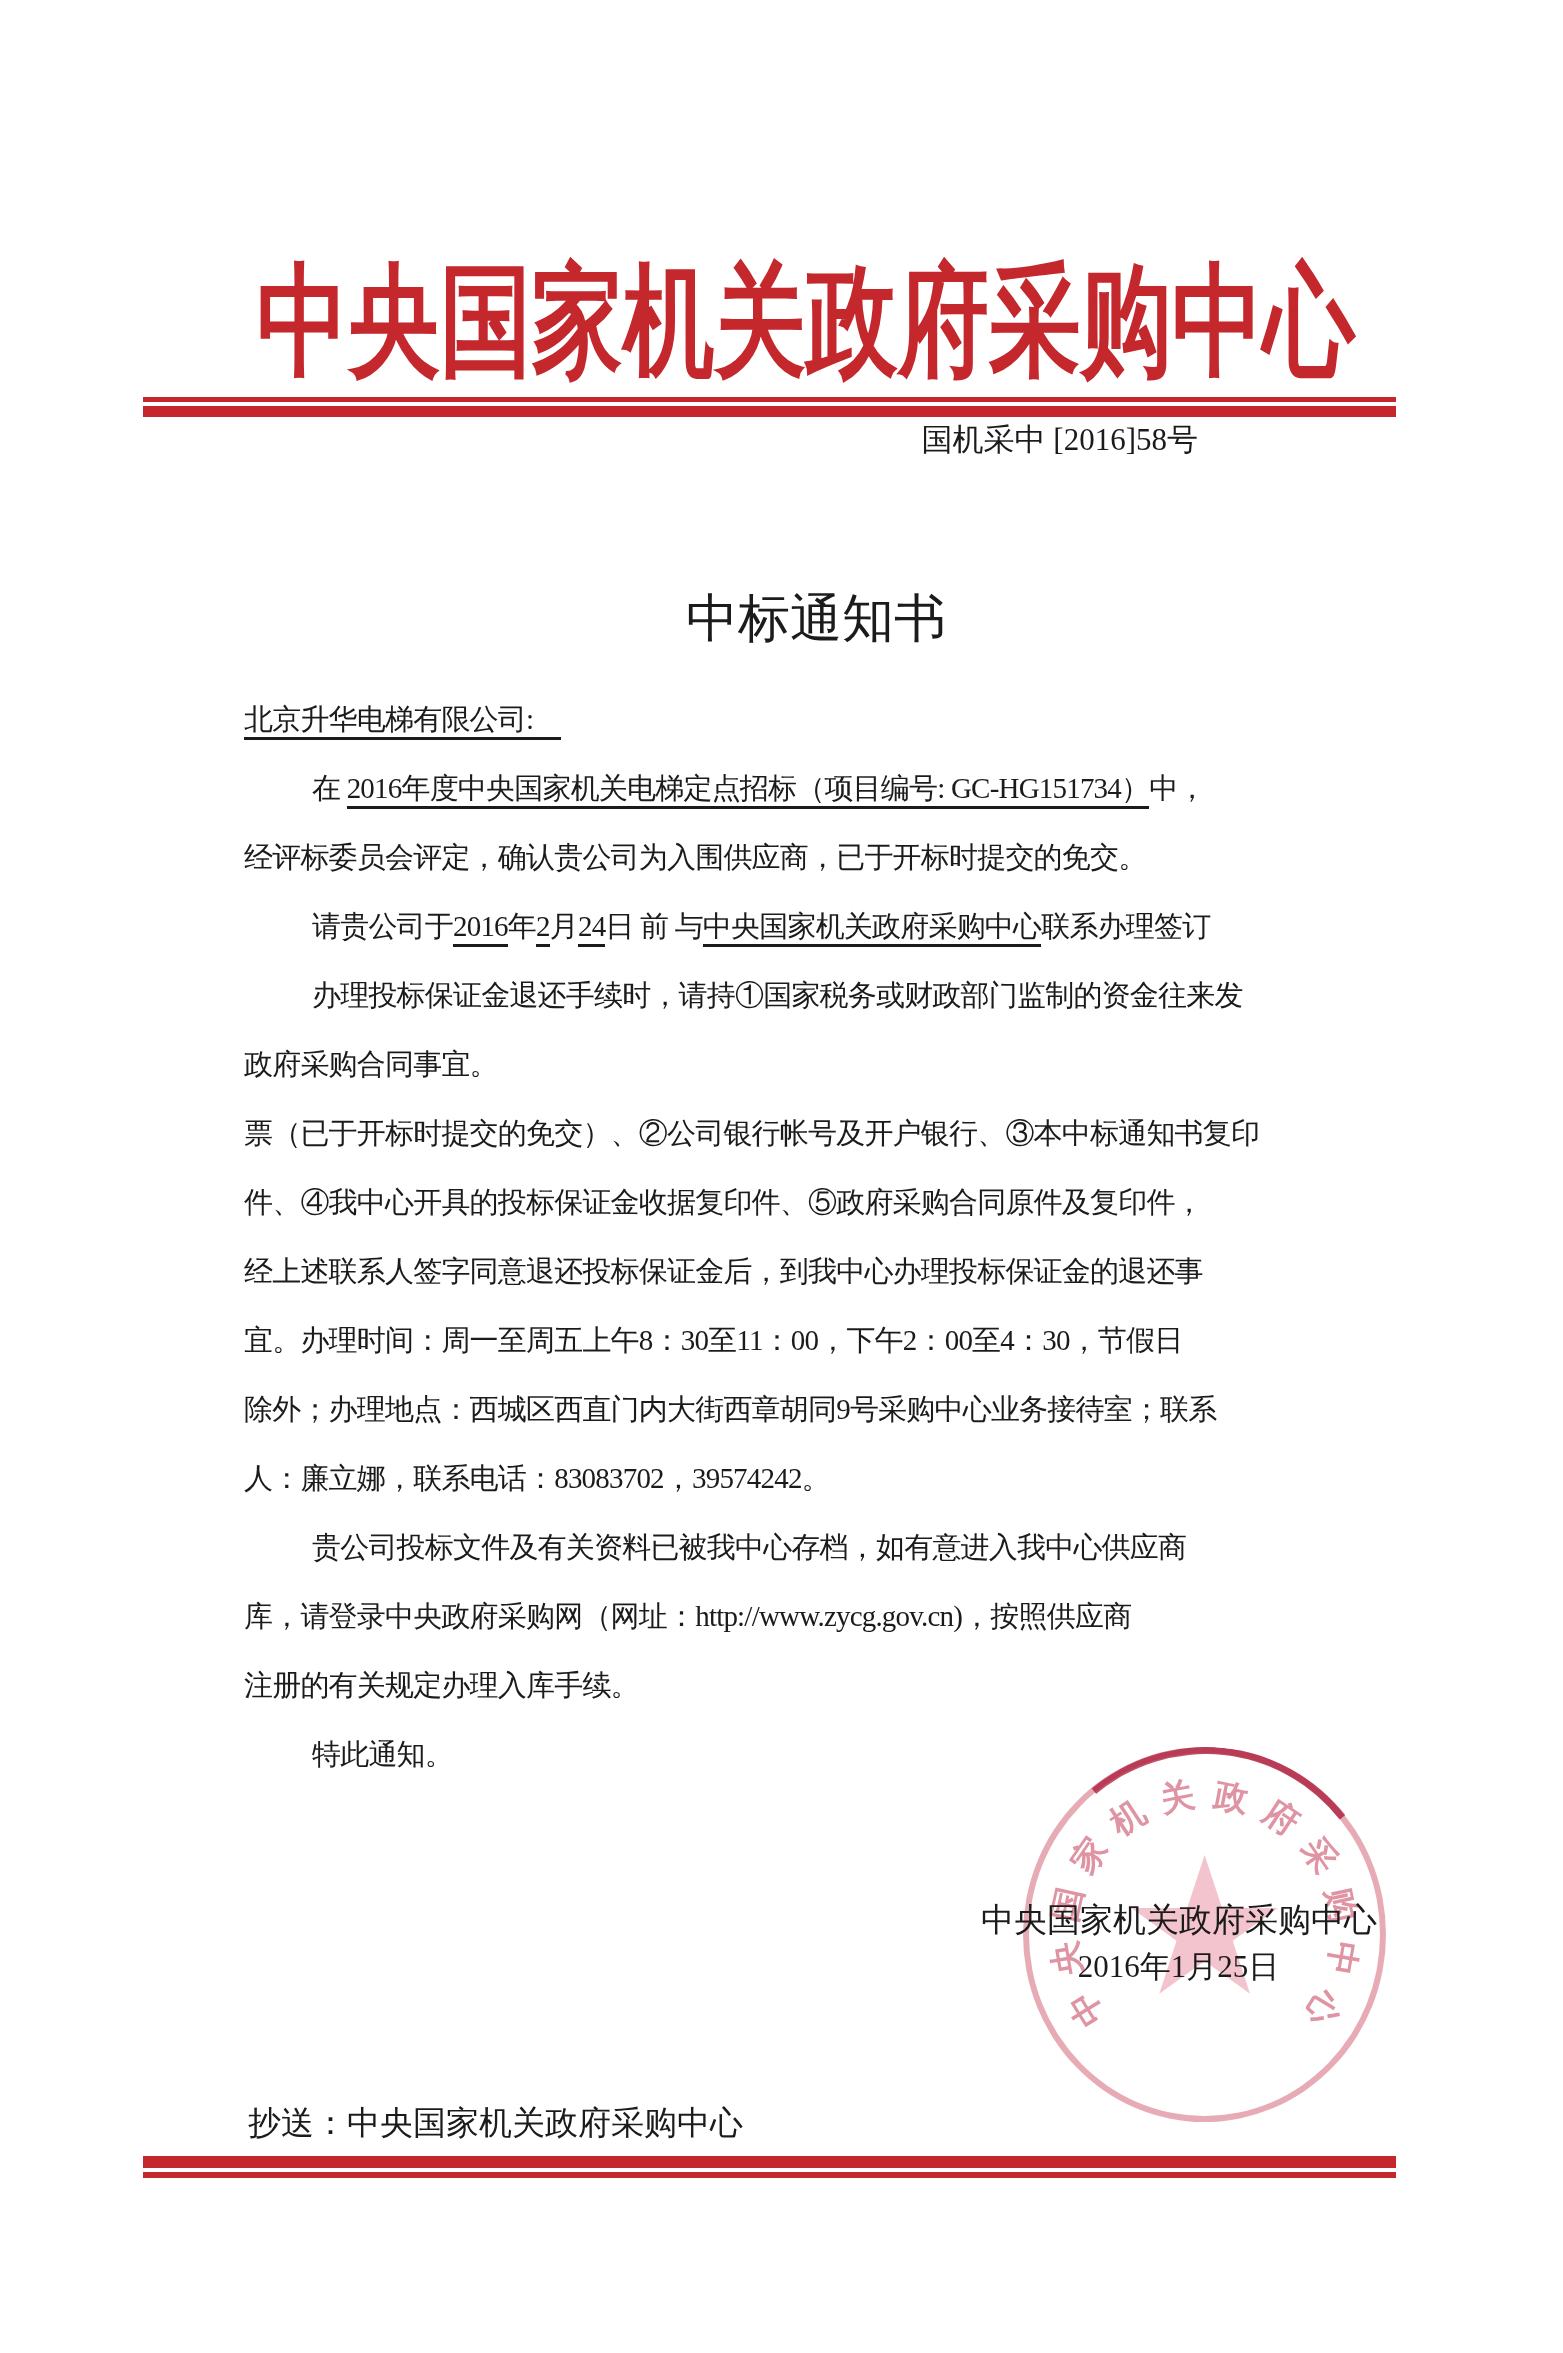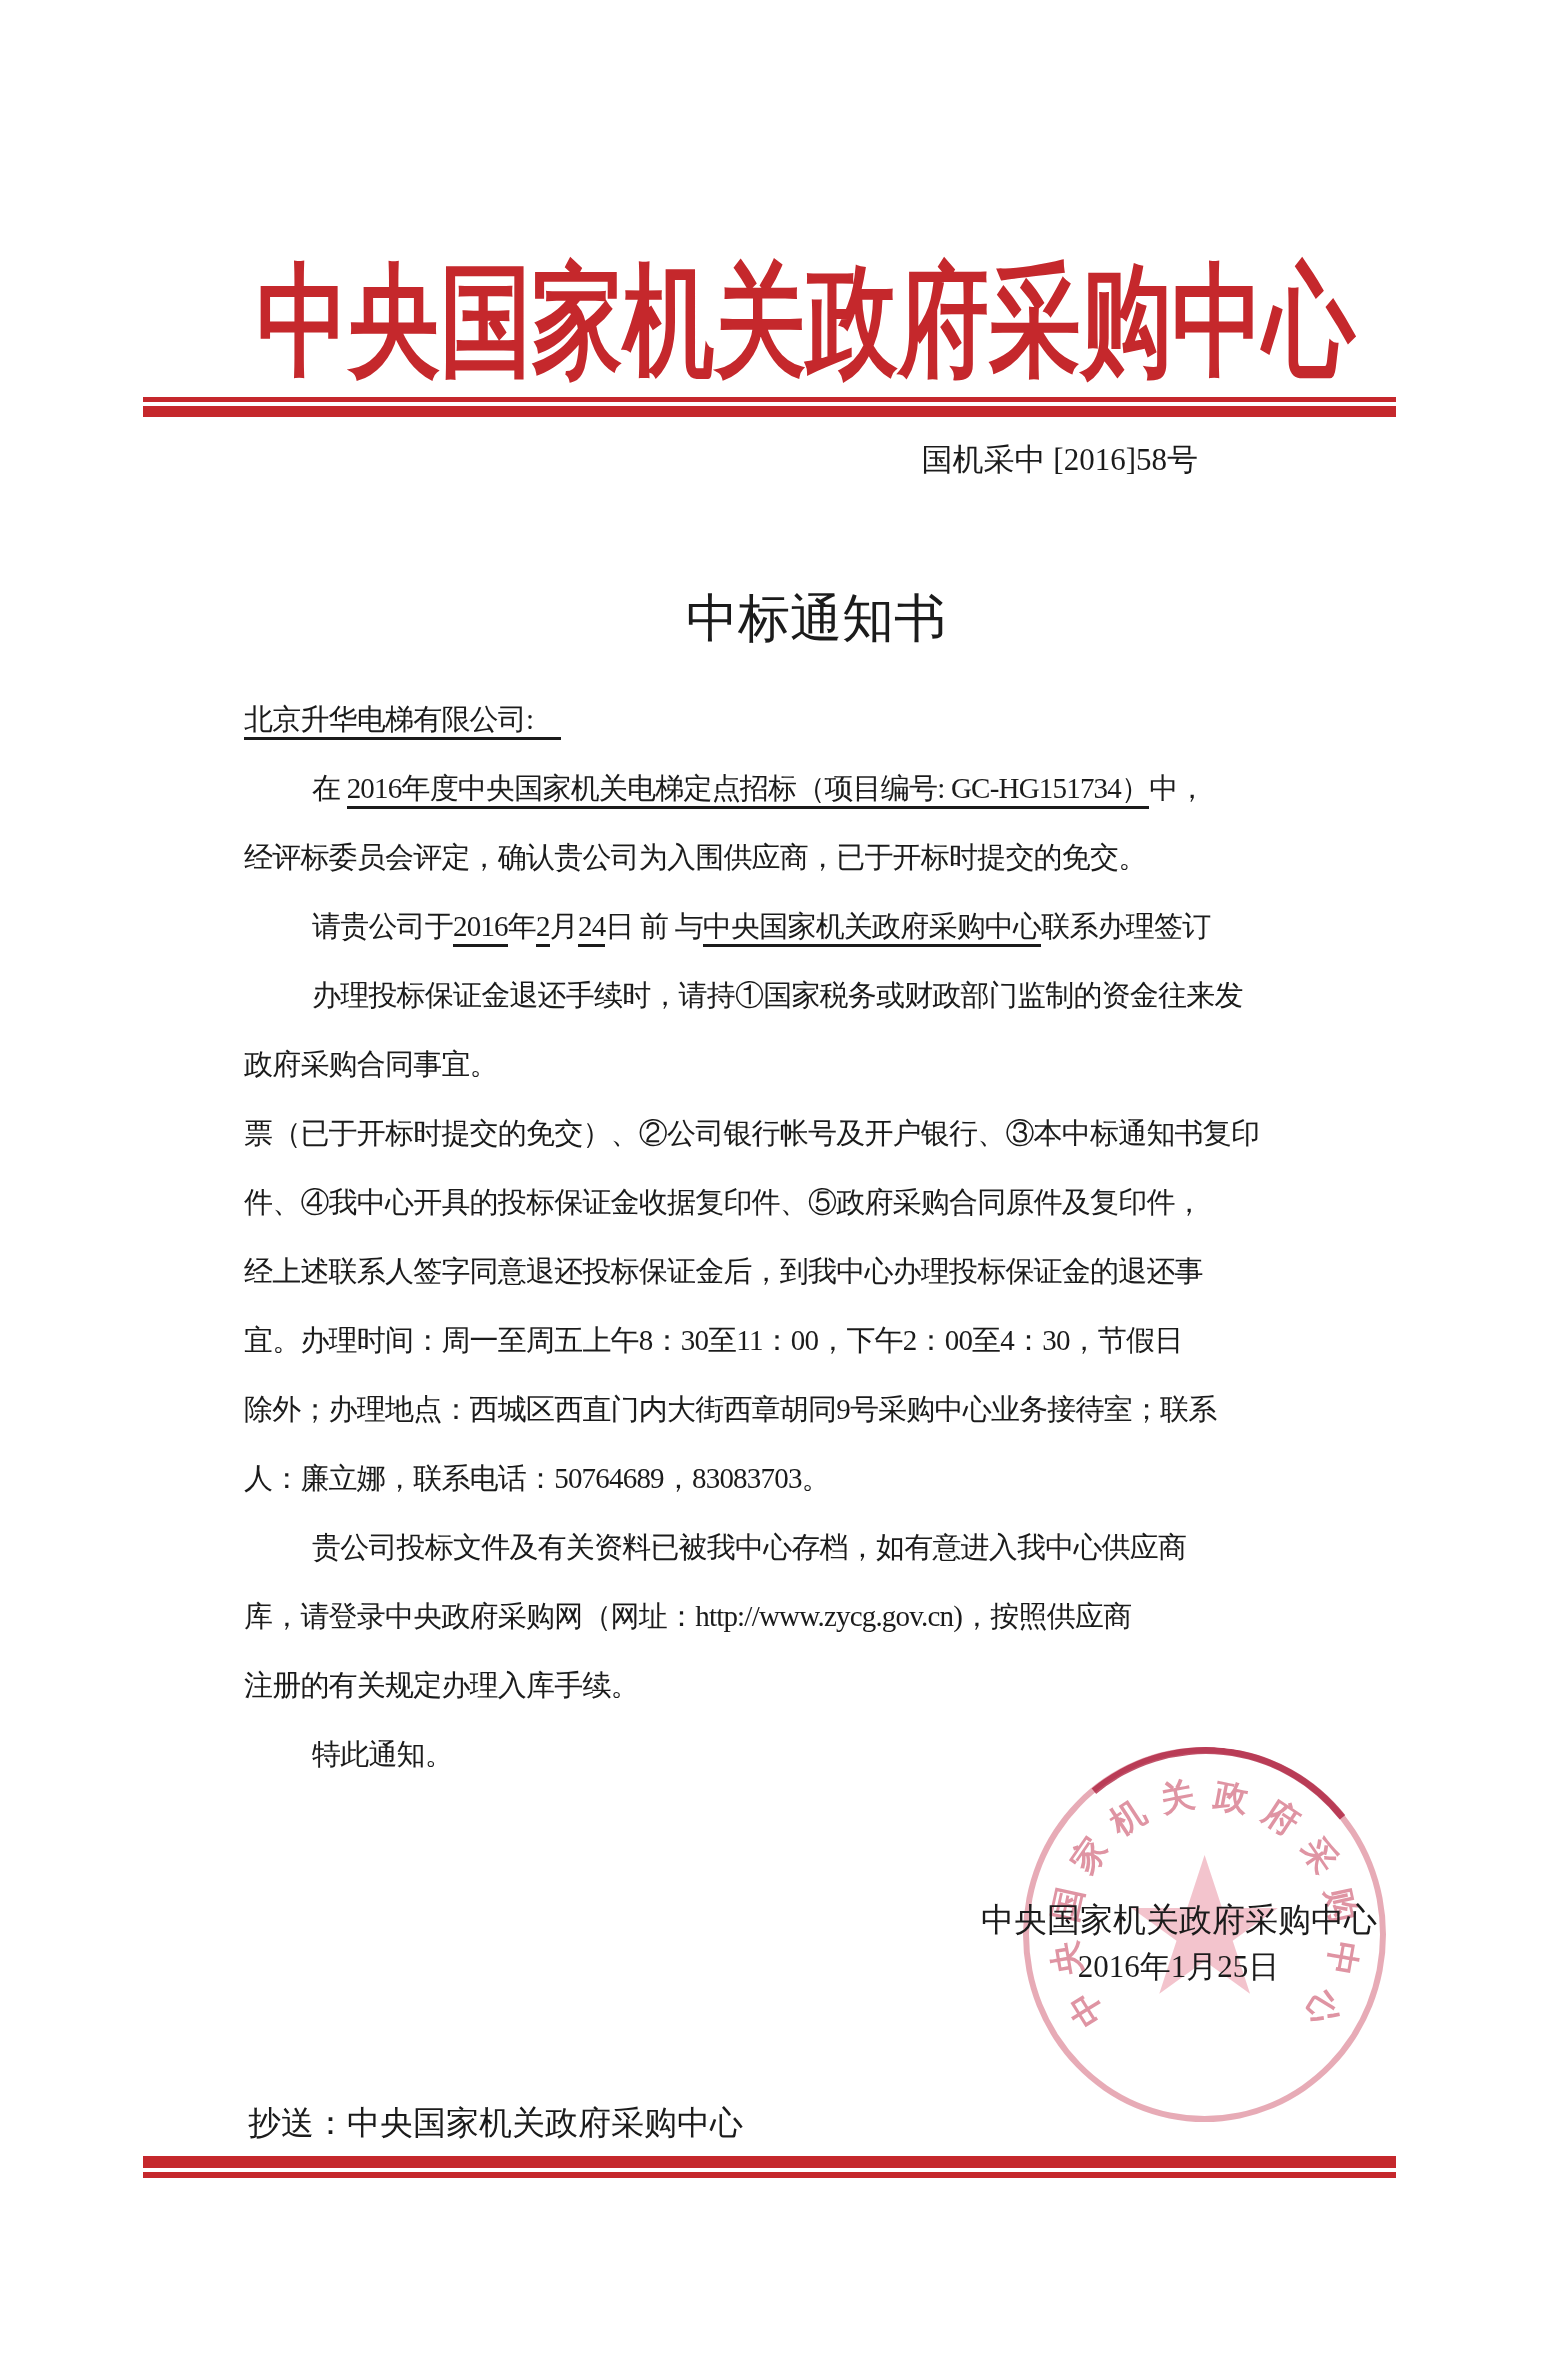--- a/index.html
+++ b/index.html
@@ -25,21 +25,21 @@
     white-space:nowrap;
     letter-spacing:0;
     transform:scaleX(0.75);
     transform-origin:0 0;
   }
   .rule{position:absolute;left:143px;width:1306px;background:var(--red);}
   .rule-thin-top{top:397px;height:4.9px;}
   .rule-thick-top{top:406px;height:10.6px;}
   .doc-number{
     position:absolute;
-    top:443px;right:198px;
+    top:423px;right:198px;
     font-size:31px;line-height:33px;
     white-space:nowrap;
   }
   
   .letter-title{
     position:absolute;
     top:590px;left:686px;
     font-size:52px;line-height:57px;
     white-space:nowrap;
     font-weight:400;
@@ -134,21 +134,21 @@
       <div class="line indent"><span>在 </span><span class="u">2016年度中央国家机关电梯定点招标（项目编号: GC-HG151734）</span><span>中，</span></div>
       <div class="line"><span>经评标委员会评定，确认贵公司为入围供应商，已于开标时提交的免交。</span></div>
       <div class="line indent"><span>请贵公司于</span><span class="u">2016</span><span>年</span><span class="u">2</span><span>月</span><span class="u">24</span><span>日 前 与</span><span class="u">中央国家机关政府采购中心</span><span>联系办理签订</span></div>
       <div class="line indent"><span>办理投标保证金退还手续时，请持①国家税务或财政部门监制的资金往来发</span></div>
       <div class="line"><span>政府采购合同事宜。</span></div>
       <div class="line"><span>票（已于开标时提交的免交）、②公司银行帐号及开户银行、③本中标通知书复印</span></div>
       <div class="line"><span>件、④我中心开具的投标保证金收据复印件、⑤政府采购合同原件及复印件，</span></div>
       <div class="line"><span>经上述联系人签字同意退还投标保证金后，到我中心办理投标保证金的退还事</span></div>
       <div class="line"><span>宜。办理时间：周一至周五上午8：30至11：00，下午2：00至4：30，节假日</span></div>
       <div class="line"><span>除外；办理地点：西城区西直门内大街西章胡同9号采购中心业务接待室；联系</span></div>
-      <div class="line"><span>人：廉立娜，联系电话：50764689，83083703。</span></div>
+      <div class="line"><span>人：廉立娜，联系电话：83083702，39574242。</span></div>
       <div class="line indent"><span>贵公司投标文件及有关资料已被我中心存档，如有意进入我中心供应商</span></div>
       <div class="line"><span>库，请登录中央政府采购网（网址：http://www.zycg.gov.cn)，按照供应商</span></div>
       <div class="line"><span>注册的有关规定办理入库手续。</span></div>
       <div class="line indent"><span>特此通知。</span></div>
     </div>
 
   <div class="stamp">
     <div class="stamp-ring"></div>
     <div class="stamp-ring-top"></div>
     <div class="stamp-star">★</div>

